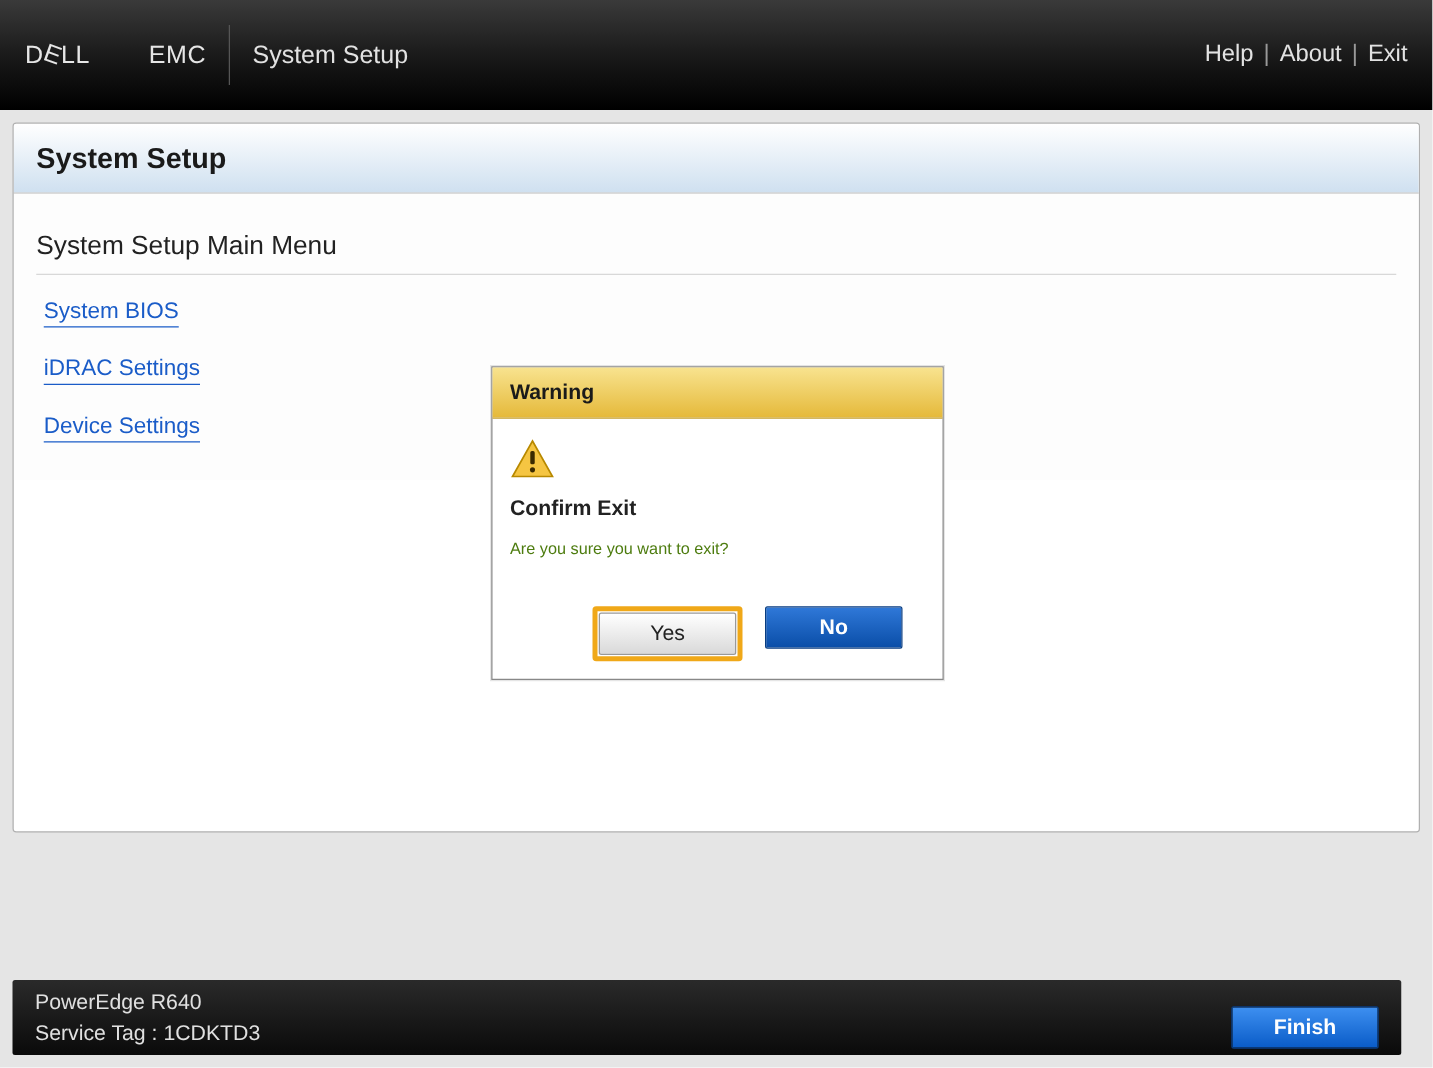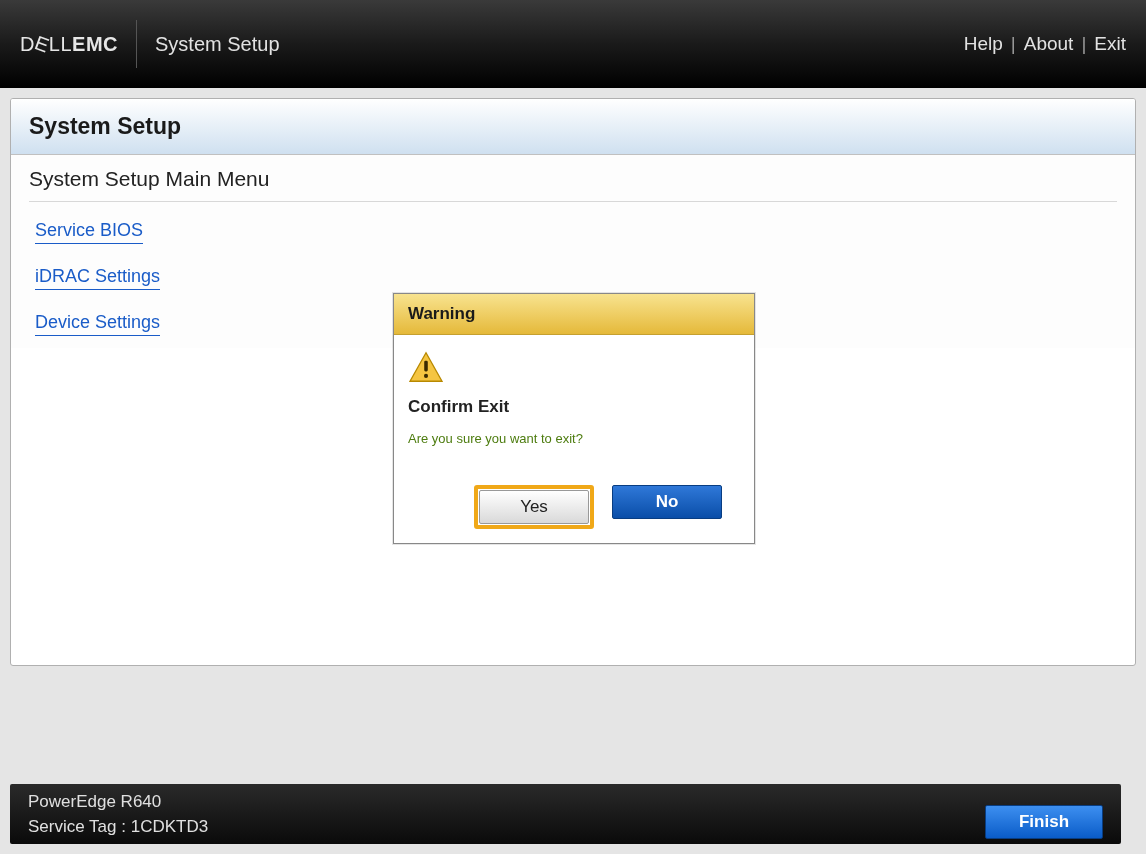--- a/index.html
+++ b/index.html
@@ -69,21 +69,21 @@
     }
     .panel-header {
       background: linear-gradient(to bottom, #ffffff 0%, #cfe0f0 100%);
       padding: 14px 18px;
       border-bottom: 1px solid #c0c0c0;
       font-size: 23px;
       font-weight: bold;
       color: #1a1a1a;
     }
     .panel-body {
-      padding: 12px 18px;
+      padding: 30px 18px;
       background: #fdfdfd;
     }
     .menu-title {
       font-size: 21px;
       color: #222;
       padding-bottom: 10px;
       border-bottom: 1px solid #d8d8d8;
       margin-bottom: 18px;
       font-weight: normal;
     }
@@ -208,40 +208,40 @@
       cursor: pointer;
       margin-top: 16px;
     }
   </style>
 </head>
 <body>
 
 <div class="top-bar">
   <div class="top-left">
     <div class="logo">
-      <span>D</span><span class="leaning-e">E</span><span>LL</span><span style="font-weight:700;">EMC</span>
+      <span>D</span><span class="leaning-e">E</span><span>LL</span><span style="font-weight:400;margin-left:47px;">EMC</span>
     </div>
     <div class="logo-divider"></div>
     <div class="top-title">System Setup</div>
   </div>
   <div class="top-right">
     <a>Help</a>
     <span class="sep">|</span>
     <a>About</a>
     <span class="sep">|</span>
     <a>Exit</a>
   </div>
 </div>
 
 <div class="main-panel">
   <div class="panel-header">System Setup</div>
   <div class="panel-body">
     <div class="menu-title">System Setup Main Menu</div>
     <div class="menu-items">
-      <a class="menu-item">Service BIOS</a>
+      <a class="menu-item">System BIOS</a>
       <a class="menu-item">iDRAC Settings</a>
       <a class="menu-item">Device Settings</a>
     </div>
   </div>
 </div>
 
 <div class="dialog">
   <div class="dialog-header">Warning</div>
   <div class="dialog-body">
     <svg class="warn-icon" viewBox="0 0 40 36">

